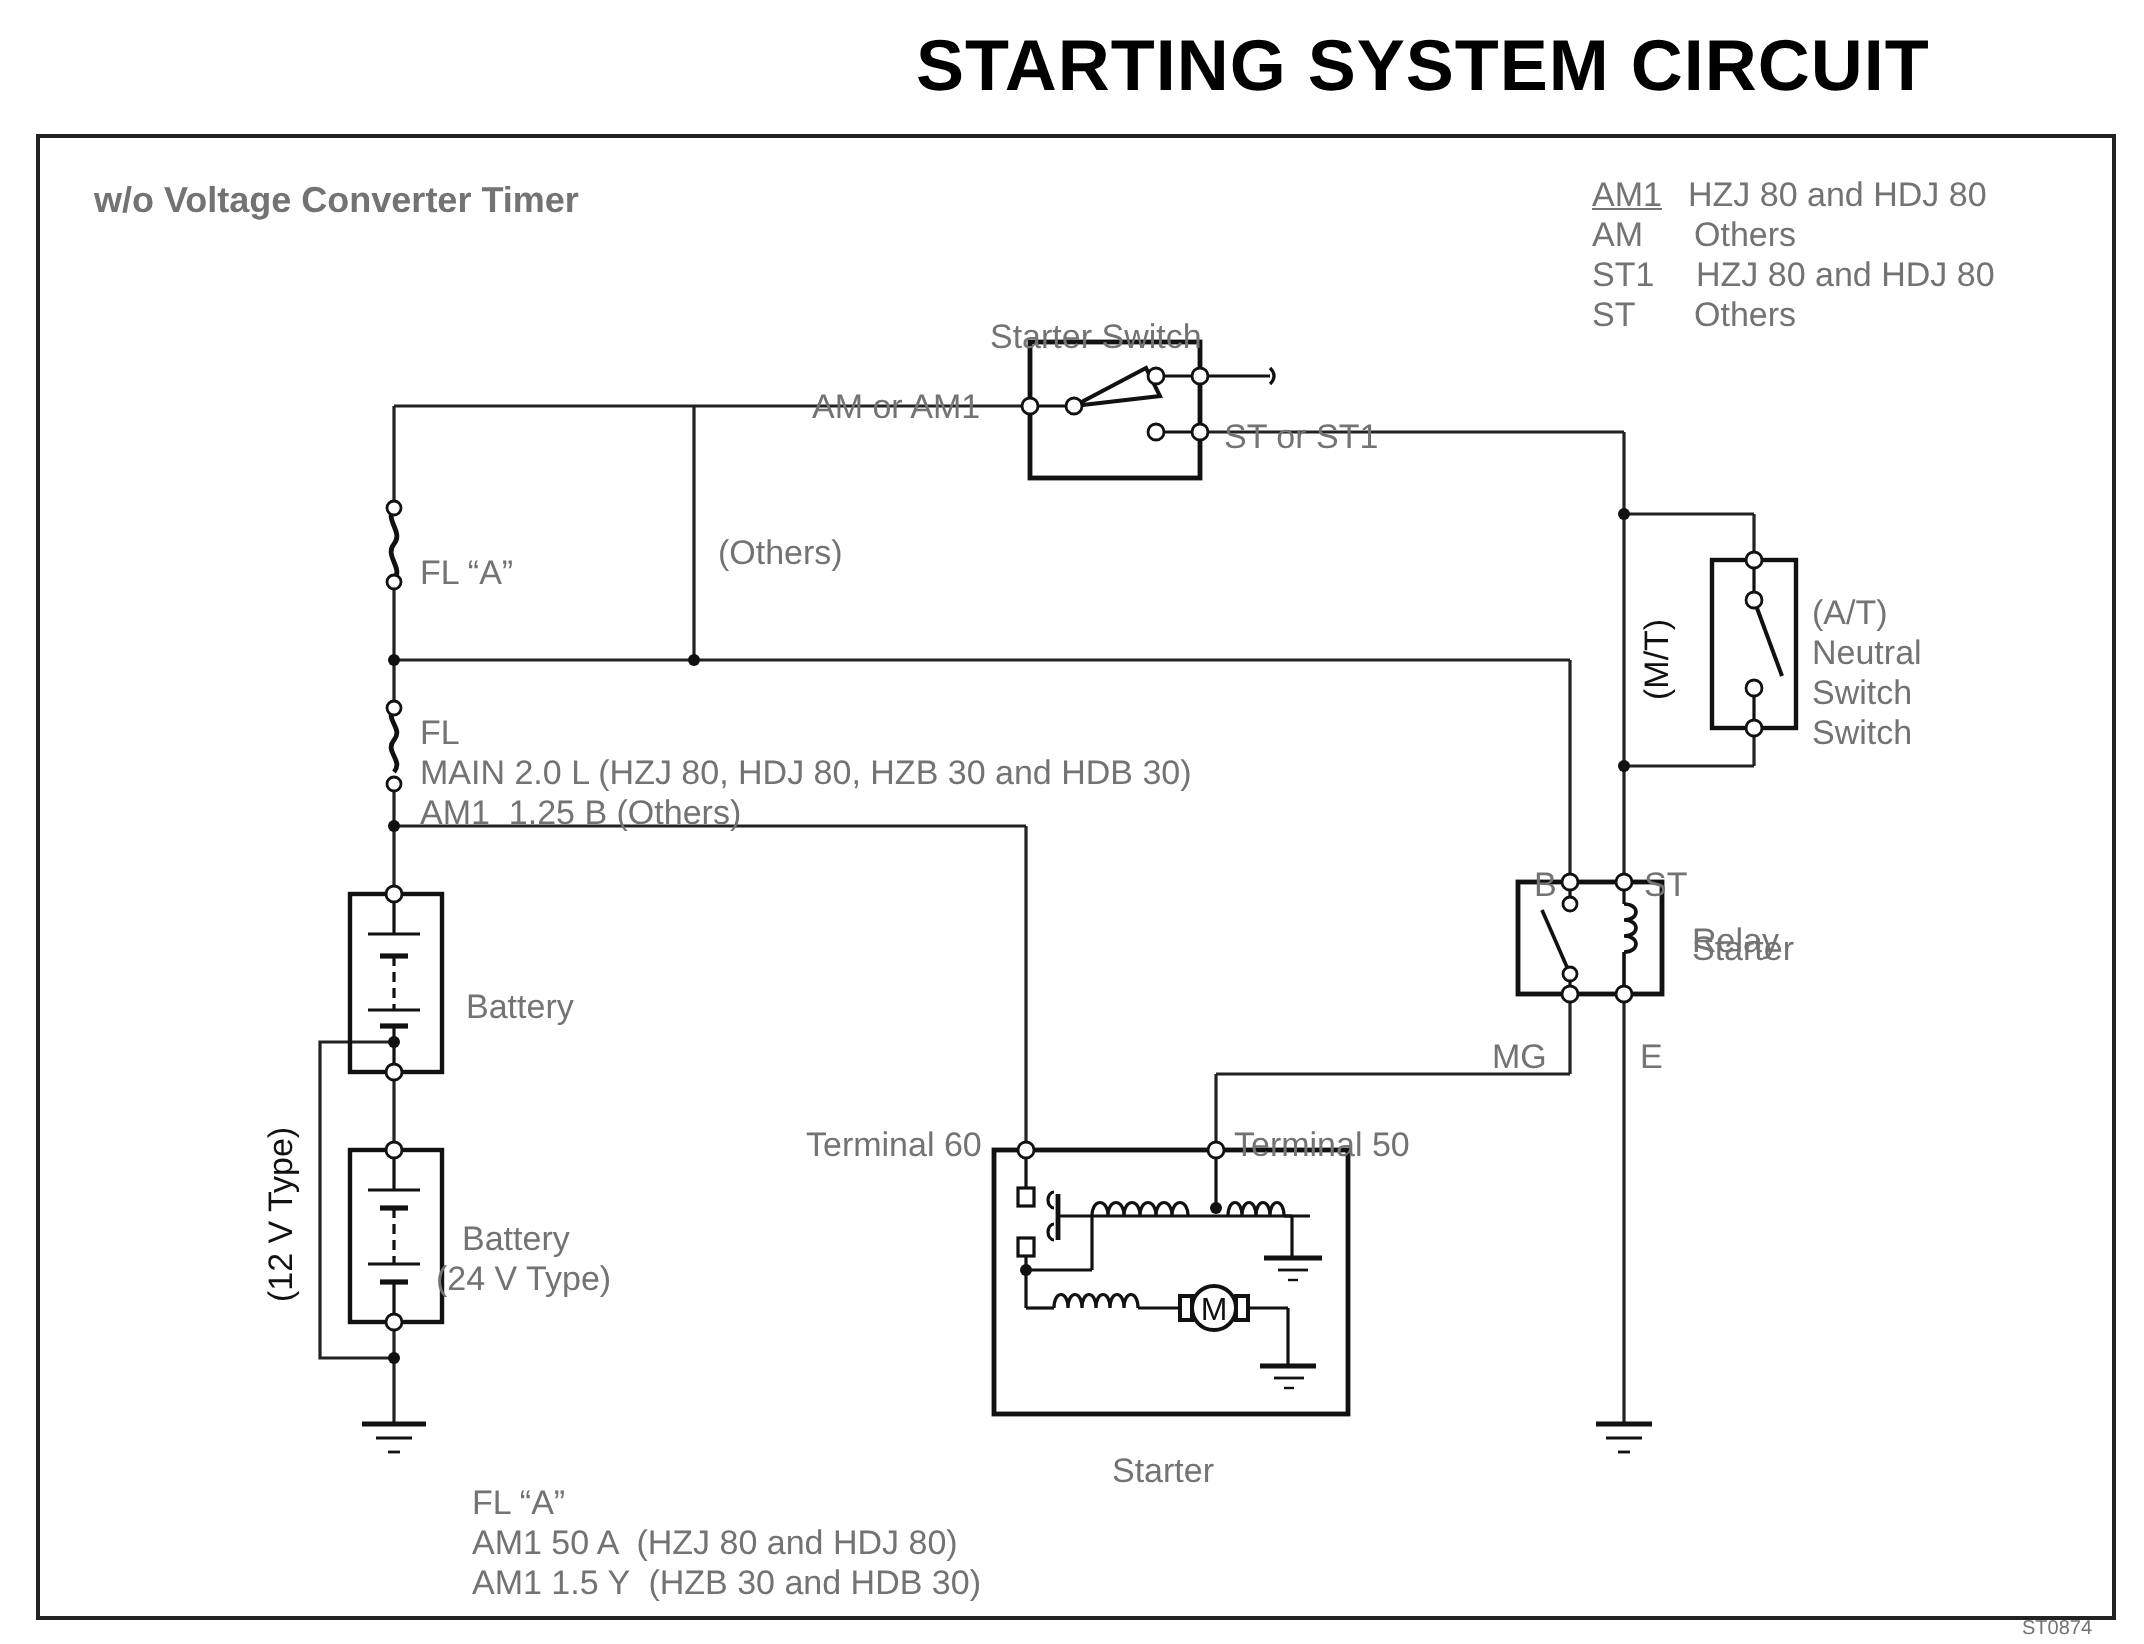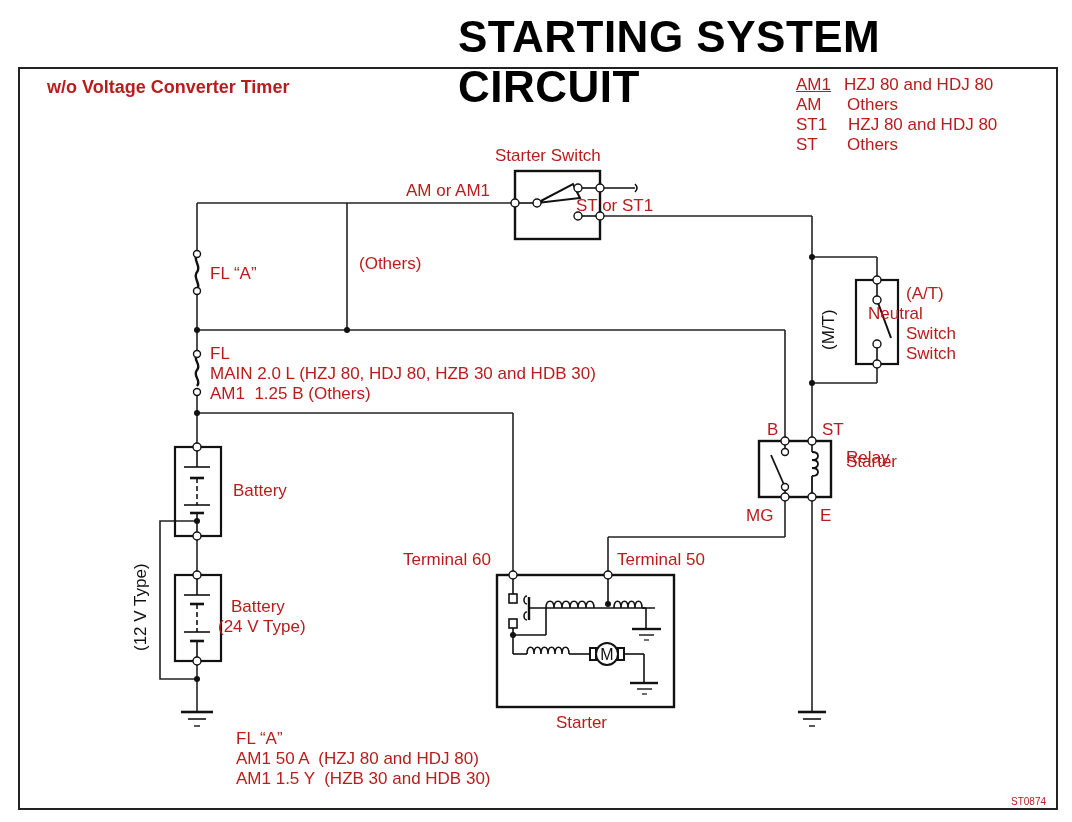--- a/index.html
+++ b/index.html
@@ -1,20 +1,20 @@
 <!DOCTYPE html>
 <html><head>
 <meta charset="utf-8">
 <style>
   html, body { margin: 0; padding: 0; background: #ffffff; }
   body { width: 1072px; height: 822px; position: relative; overflow: hidden; font-family: "Liberation Sans", sans-serif; color: #111; }
-  .title { position: absolute; left: 458px; top: 12px; font-size: 44px; font-weight: bold; letter-spacing: 0.5px; color: #000; }
+  .title { position: absolute; left: 458px; top: 12px; font-size: 36px; font-weight: bold; letter-spacing: 0.5px; color: #000; }
   .frame { position: absolute; left: 18px; top: 67px; width: 1040px; height: 743px; border: 2px solid #222; box-sizing: border-box; }
   svg { position: absolute; left: 0; top: 0; }
-  .lbl { position: absolute; font-size: 17px; color: #b91c1c; white-space: pre; line-height: 20px; }
+  .lbl { position: absolute; font-size: 17px; color: #737373; white-space: pre; line-height: 20px; margin-top: 13px; }
   .lbl.bold { font-weight: bold; font-size: 18px; }
   .lbl.small { font-size: 10px; }
   .vert { position: absolute; font-size: 17px; white-space: pre; transform: rotate(-90deg); transform-origin: left top; }
 </style>
 </head>
 <body>
 
 <div class="title">STARTING SYSTEM CIRCUIT</div>
 <div class="frame"></div>
 
@@ -213,37 +213,37 @@
   <div class="lbl" style="left:796px; top:95px;">AM</div>
   <div class="lbl" style="left:847px; top:95px;">Others</div>
   <div class="lbl" style="left:796px; top:115px;">ST1</div>
   <div class="lbl" style="left:848px; top:115px;">HZJ 80 and HDJ 80</div>
   <div class="lbl" style="left:796px; top:135px;">ST</div>
   <div class="lbl" style="left:847px; top:135px;">Others</div>
 </div>
 
 <div class="lbl" style="left:495px; top:146px;">Starter Switch</div>
 <div class="lbl" style="left:406px; top:181px;">AM or AM1</div>
-<div class="lbl" style="left:576px; top:196px;">ST or ST1</div>
+<div class="lbl" style="left:612px; top:196px;">ST or ST1</div>
 
 <div class="lbl" style="left:210px; top:264px;">FL “A”</div>
 <div class="lbl" style="left:359px; top:254px;">(Others)</div>
 
 <div class="lbl" style="left:210px; top:344px;">FL</div>
 <div class="lbl" style="left:210px; top:364px;">MAIN 2.0 L (HZJ 80, HDJ 80, HZB 30 and HDB 30)</div>
 <div class="lbl" style="left:210px; top:384px;">AM1  1.25 B (Others)</div>
 
 <div class="lbl" style="left:233px; top:481px;">Battery</div>
 <div class="lbl" style="left:231px; top:597px;">Battery</div>
 <div class="lbl" style="left:218px; top:617px;text-align:center;">(24 V Type)</div>
 <div class="vert" style="left:131px; top:651px;">(12 V Type)</div>
 
 <div class="vert" style="left:819px; top:350px;">(M/T)</div>
 <div class="lbl" style="left:906px; top:284px;">(A/T)</div>
-<div class="lbl" style="left:868px; top:304px;">Neutral</div>
+<div class="lbl" style="left:906px; top:304px;">Neutral</div>
 <div class="lbl" style="left:906px; top:324px;">Switch</div>
 <div class="lbl" style="left:906px; top:344px;">Switch</div>
 
 <div class="lbl" style="left:767px; top:420px;">B</div>
 <div class="lbl" style="left:822px; top:420px;">ST</div>
 <div class="lbl" style="left:746px; top:506px;">MG</div>
 <div class="lbl" style="left:820px; top:506px;">E</div>
 <div class="lbl" style="left:846px; top:452px;">Starter</div>
 <div class="lbl" style="left:846px; top:448px;">Relay</div>
 

